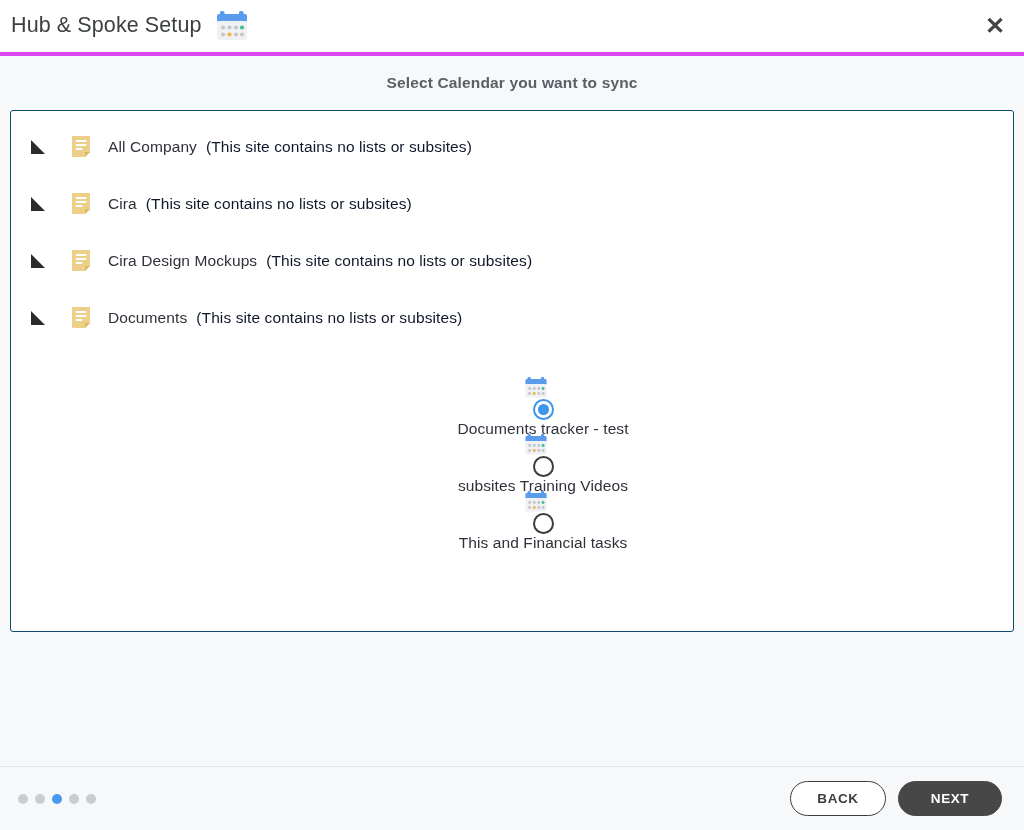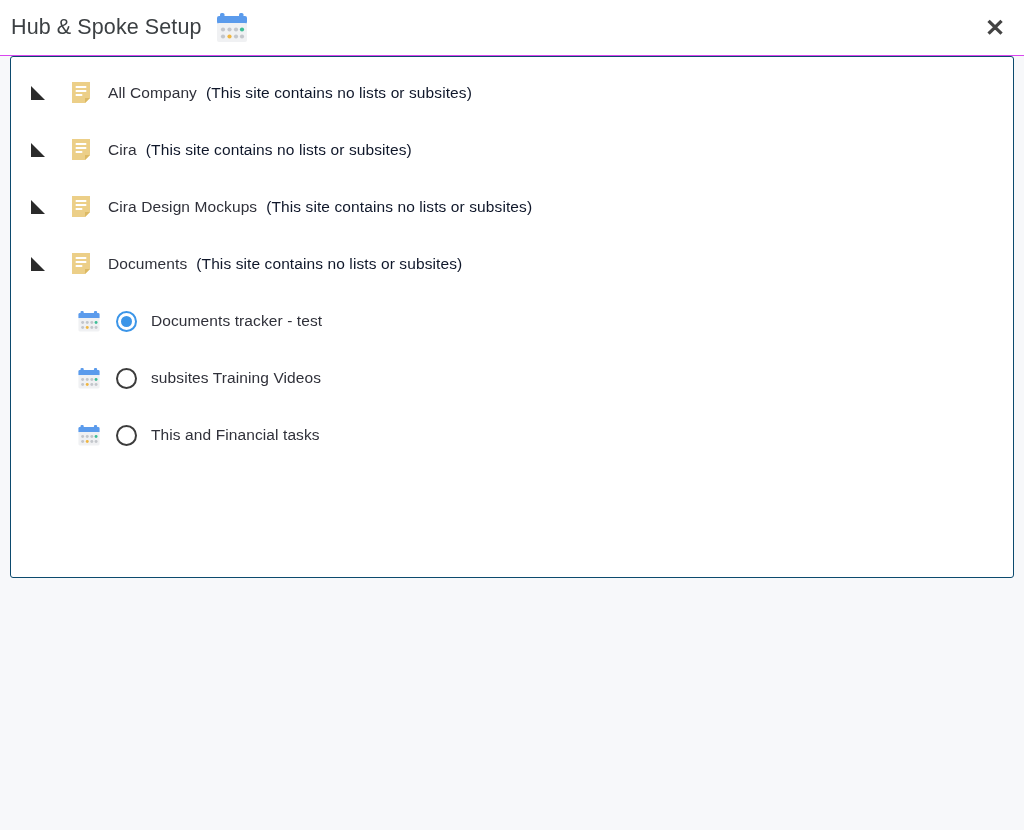--- a/index.html
+++ b/index.html
@@ -17,21 +17,21 @@
     display: flex;
     flex-direction: column;
     background: #f7f8fa;
     position: relative;
   }
 
   
   .header {
     height: 56px;
     background: #ffffff;
-    border-bottom: 1px solid #d946ef;
+    border-bottom: 4px solid #d946ef;
     display: flex;
     align-items: center;
     padding: 0 18px 0 11px;
     flex: 0 0 auto;
     position: relative;
   }
   .header-title {
     font-size: 21.5px;
     color: #3c4043;
     font-weight: 400;
@@ -92,21 +92,21 @@
   }
 
   .tree-row {
     display: flex;
     align-items: center;
     height: 36px;
     margin-bottom: 21px;
     padding-left: 18px;
     cursor: pointer;
   }
-  .tree-row.child { padding-left: 48px; margin-bottom: 21px; }
+  .tree-row.child { padding-left: 48px; margin-bottom: 21px; flex-direction: column; }
 
   .twisty {
     width: 18px;
     flex: 0 0 18px;
     display: flex;
     align-items: center;
     justify-content: center;
     cursor: pointer;
   }
   .twisty .tri-expanded {
@@ -234,20 +234,23 @@
         <circle cx="27" cy="17.5" r="2.1" fill="#3dbd96"></circle>
         <circle cx="8" cy="24.5" r="2.1" fill="#c3c6cb"></circle>
         <circle cx="14.5" cy="24.5" r="2.1" fill="#f0b642"></circle>
         <circle cx="21" cy="24.5" r="2.1" fill="#c3c6cb"></circle>
         <circle cx="27" cy="24.5" r="2.1" fill="#c3c6cb"></circle>
       </svg>
     </div>
     <div class="close-btn">✕</div>
   </div>
 
+  <div class="subtitle-bar">
+    <div class="subtitle">Select Calendar you want to sync</div>
+  </div>
 
   <div class="body-area">
     <div class="tree-panel" id="tree-panel">
         <div class="tree-row">
           <div class="twisty">
             <div class="tri-expanded"></div>
           </div>
           <div class="row-icon">
             <svg width="22" height="24" viewBox="0 0 22 24" aria-hidden="true">
               <path d="M2 1 h18 v16 l-5 5 h-13 z" fill="#eccf88"></path>
@@ -367,13 +370,25 @@
               <circle cx="21" cy="24.5" r="2.1" fill="#c3c6cb"></circle>
               <circle cx="27" cy="24.5" r="2.1" fill="#c3c6cb"></circle>
             </svg>
           </div>
           <div class="radio off"></div>
           <div class="row-label">This and Financial tasks</div>
         </div>
       </div>
   </div>
 
+  <div class="footer">
+    <div class="dots" id="dots">
+        <div class="dot"></div>
+        <div class="dot"></div>
+        <div class="dot active"></div>
+        <div class="dot"></div>
+        <div class="dot"></div>
+      </div>
+    <div class="footer-spacer"></div>
+    <div class="btn btn-back">BACK</div>
+    <div class="btn btn-next">NEXT</div>
+  </div>
 </div>
 
 </body></html>

